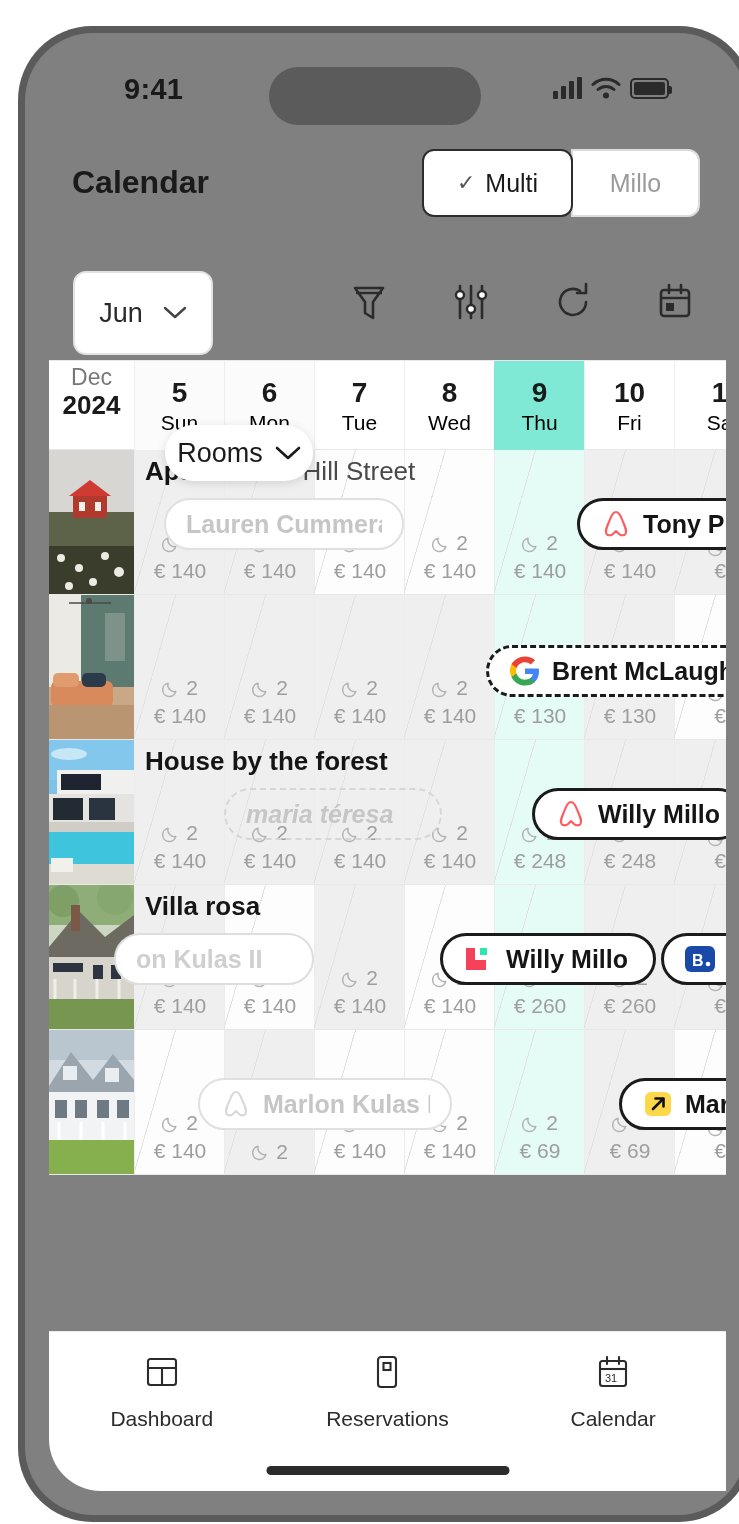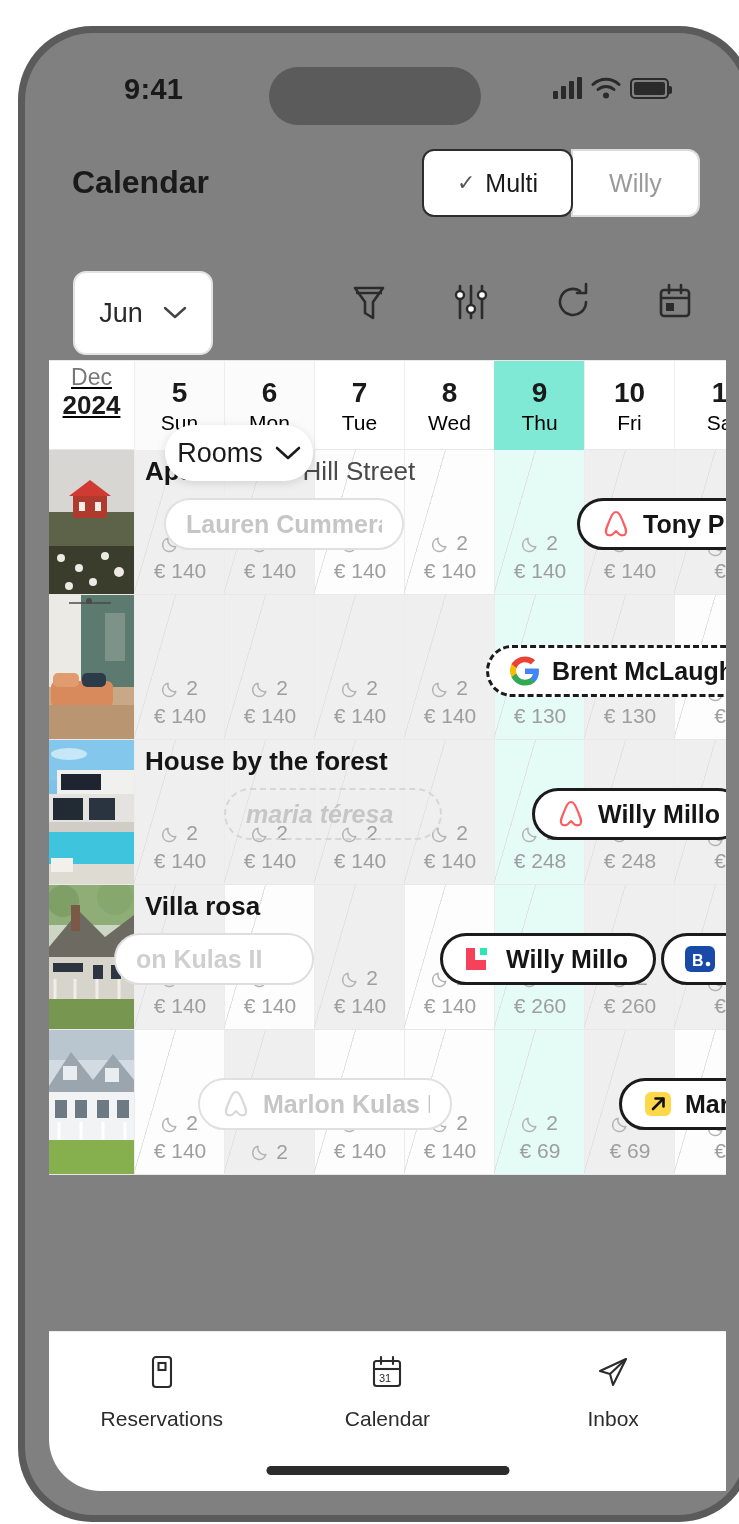--- a/index.html
+++ b/index.html
@@ -132,21 +132,20 @@
     position: absolute; left: 0; top: 303px;
     width: 677px; height: 90px;
     border-top: 1px solid #e8e8e8;
     border-bottom: 1px solid #e8e8e8;
     background: #fff;
   }
   .corner {
     position: absolute; left: 0; top: 0; width: 85px; height: 63px;
     display: flex; flex-direction: column; align-items: center; justify-content: center;
     background: #fff;
-    text-decoration: underline;
   }
   .corner .mo { font-size: 23px; color: #777; line-height: 1.15; }
   .corner .yr { font-size: 26px; font-weight: bold; color: #1a1a1a; line-height: 1.15; }
 
   .dcell {
     position: absolute; top: 0; width: 90px; height: 89px;
     display: flex; flex-direction: column; align-items: center; justify-content: center;
     border-left: 1px solid #eeeeee;
   }
   .dcell .dnum { font-size: 28px; font-weight: bold; color: #1a1a1a; line-height: 1.25; }
@@ -299,21 +298,21 @@
     </div>
 
     <div class="title-row">
       <div class="page-title">Calendar</div>
       <div class="seg">
         <div class="seg-btn active">
           <span class="check-ic">✓</span>
           <span>Multi</span>
         </div>
         <div class="seg-btn inactive">
-          <span>Willy</span>
+          <span>Millo</span>
         </div>
       </div>
     </div>
 
     <div class="toolbar">
       <div class="month-sel">
         <span class="lbl">Jun</span>
         <svg width="24" height="14" viewBox="0 0 24 14">
           <path d="M2 2 L12 11 L22 2" fill="none" stroke="#444" stroke-width="2.4" stroke-linecap="round" stroke-linejoin="round"></path>
         </svg>
@@ -941,39 +940,40 @@
     <div class="rooms-dd">
       <span class="lbl">Rooms</span>
       <svg width="26" height="15" viewBox="0 0 26 15">
         <path d="M2 2 L13 12 L24 2" fill="none" stroke="#1a1a1a" stroke-width="2.6" stroke-linecap="round" stroke-linejoin="round"></path>
       </svg>
     </div>
 
     <div class="botnav" id="nav-host">
         <div class="nav-item">
           <span><svg class="nav-ic" viewBox="0 0 36 36">
+              <rect x="4" y="5" width="28" height="26" rx="2.5" fill="none" stroke="#2b2b2b" stroke-width="2.1"></rect>
+              <line x1="4" y1="14" x2="32" y2="14" stroke="#2b2b2b" stroke-width="2.1"></line>
+              <line x1="18" y1="14" x2="18" y2="31" stroke="#2b2b2b" stroke-width="2.1"></line>
+            </svg></span>
+          <span class="lbl">Dashboard</span>
+        </div>
+        <div class="nav-item">
+          <span><svg class="nav-ic" viewBox="0 0 36 36">
               <rect x="9" y="3" width="18" height="30" rx="3" fill="none" stroke="#2b2b2b" stroke-width="2.1"></rect>
               <rect x="14.5" y="9" width="7" height="7" fill="none" stroke="#2b2b2b" stroke-width="2.1"></rect>
             </svg></span>
           <span class="lbl">Reservations</span>
         </div>
         <div class="nav-item">
           <span><svg class="nav-ic" viewBox="0 0 36 36">
               <rect x="5" y="7" width="26" height="25" rx="2.5" fill="none" stroke="#2b2b2b" stroke-width="2.1"></rect>
               <line x1="5" y1="15" x2="31" y2="15" stroke="#2b2b2b" stroke-width="2.1"></line>
               <line x1="12" y1="3" x2="12" y2="10" stroke="#2b2b2b" stroke-width="2.1" stroke-linecap="round"></line>
               <line x1="24" y1="3" x2="24" y2="10" stroke="#2b2b2b" stroke-width="2.1" stroke-linecap="round"></line>
               <text x="10" y="28" font-family="Liberation Sans, sans-serif" font-size="11" fill="#2b2b2b">31</text>
             </svg></span>
           <span class="lbl">Calendar</span>
         </div>
-        <div class="nav-item">
-          <span><svg class="nav-ic" viewBox="0 0 36 36">
-              <path d="M31 5 L5 17 L15 20 L18 31 Z" fill="none" stroke="#2b2b2b" stroke-width="2.1" stroke-linejoin="round"></path>
-              <path d="M31 5 L15 20" fill="none" stroke="#2b2b2b" stroke-width="2.1" stroke-linejoin="round"></path>
-            </svg></span>
-          <span class="lbl">Inbox</span>
-        </div>
       </div>
     <div class="home-ind"></div>
 
   </div>
 </div>
 
 </body></html>

